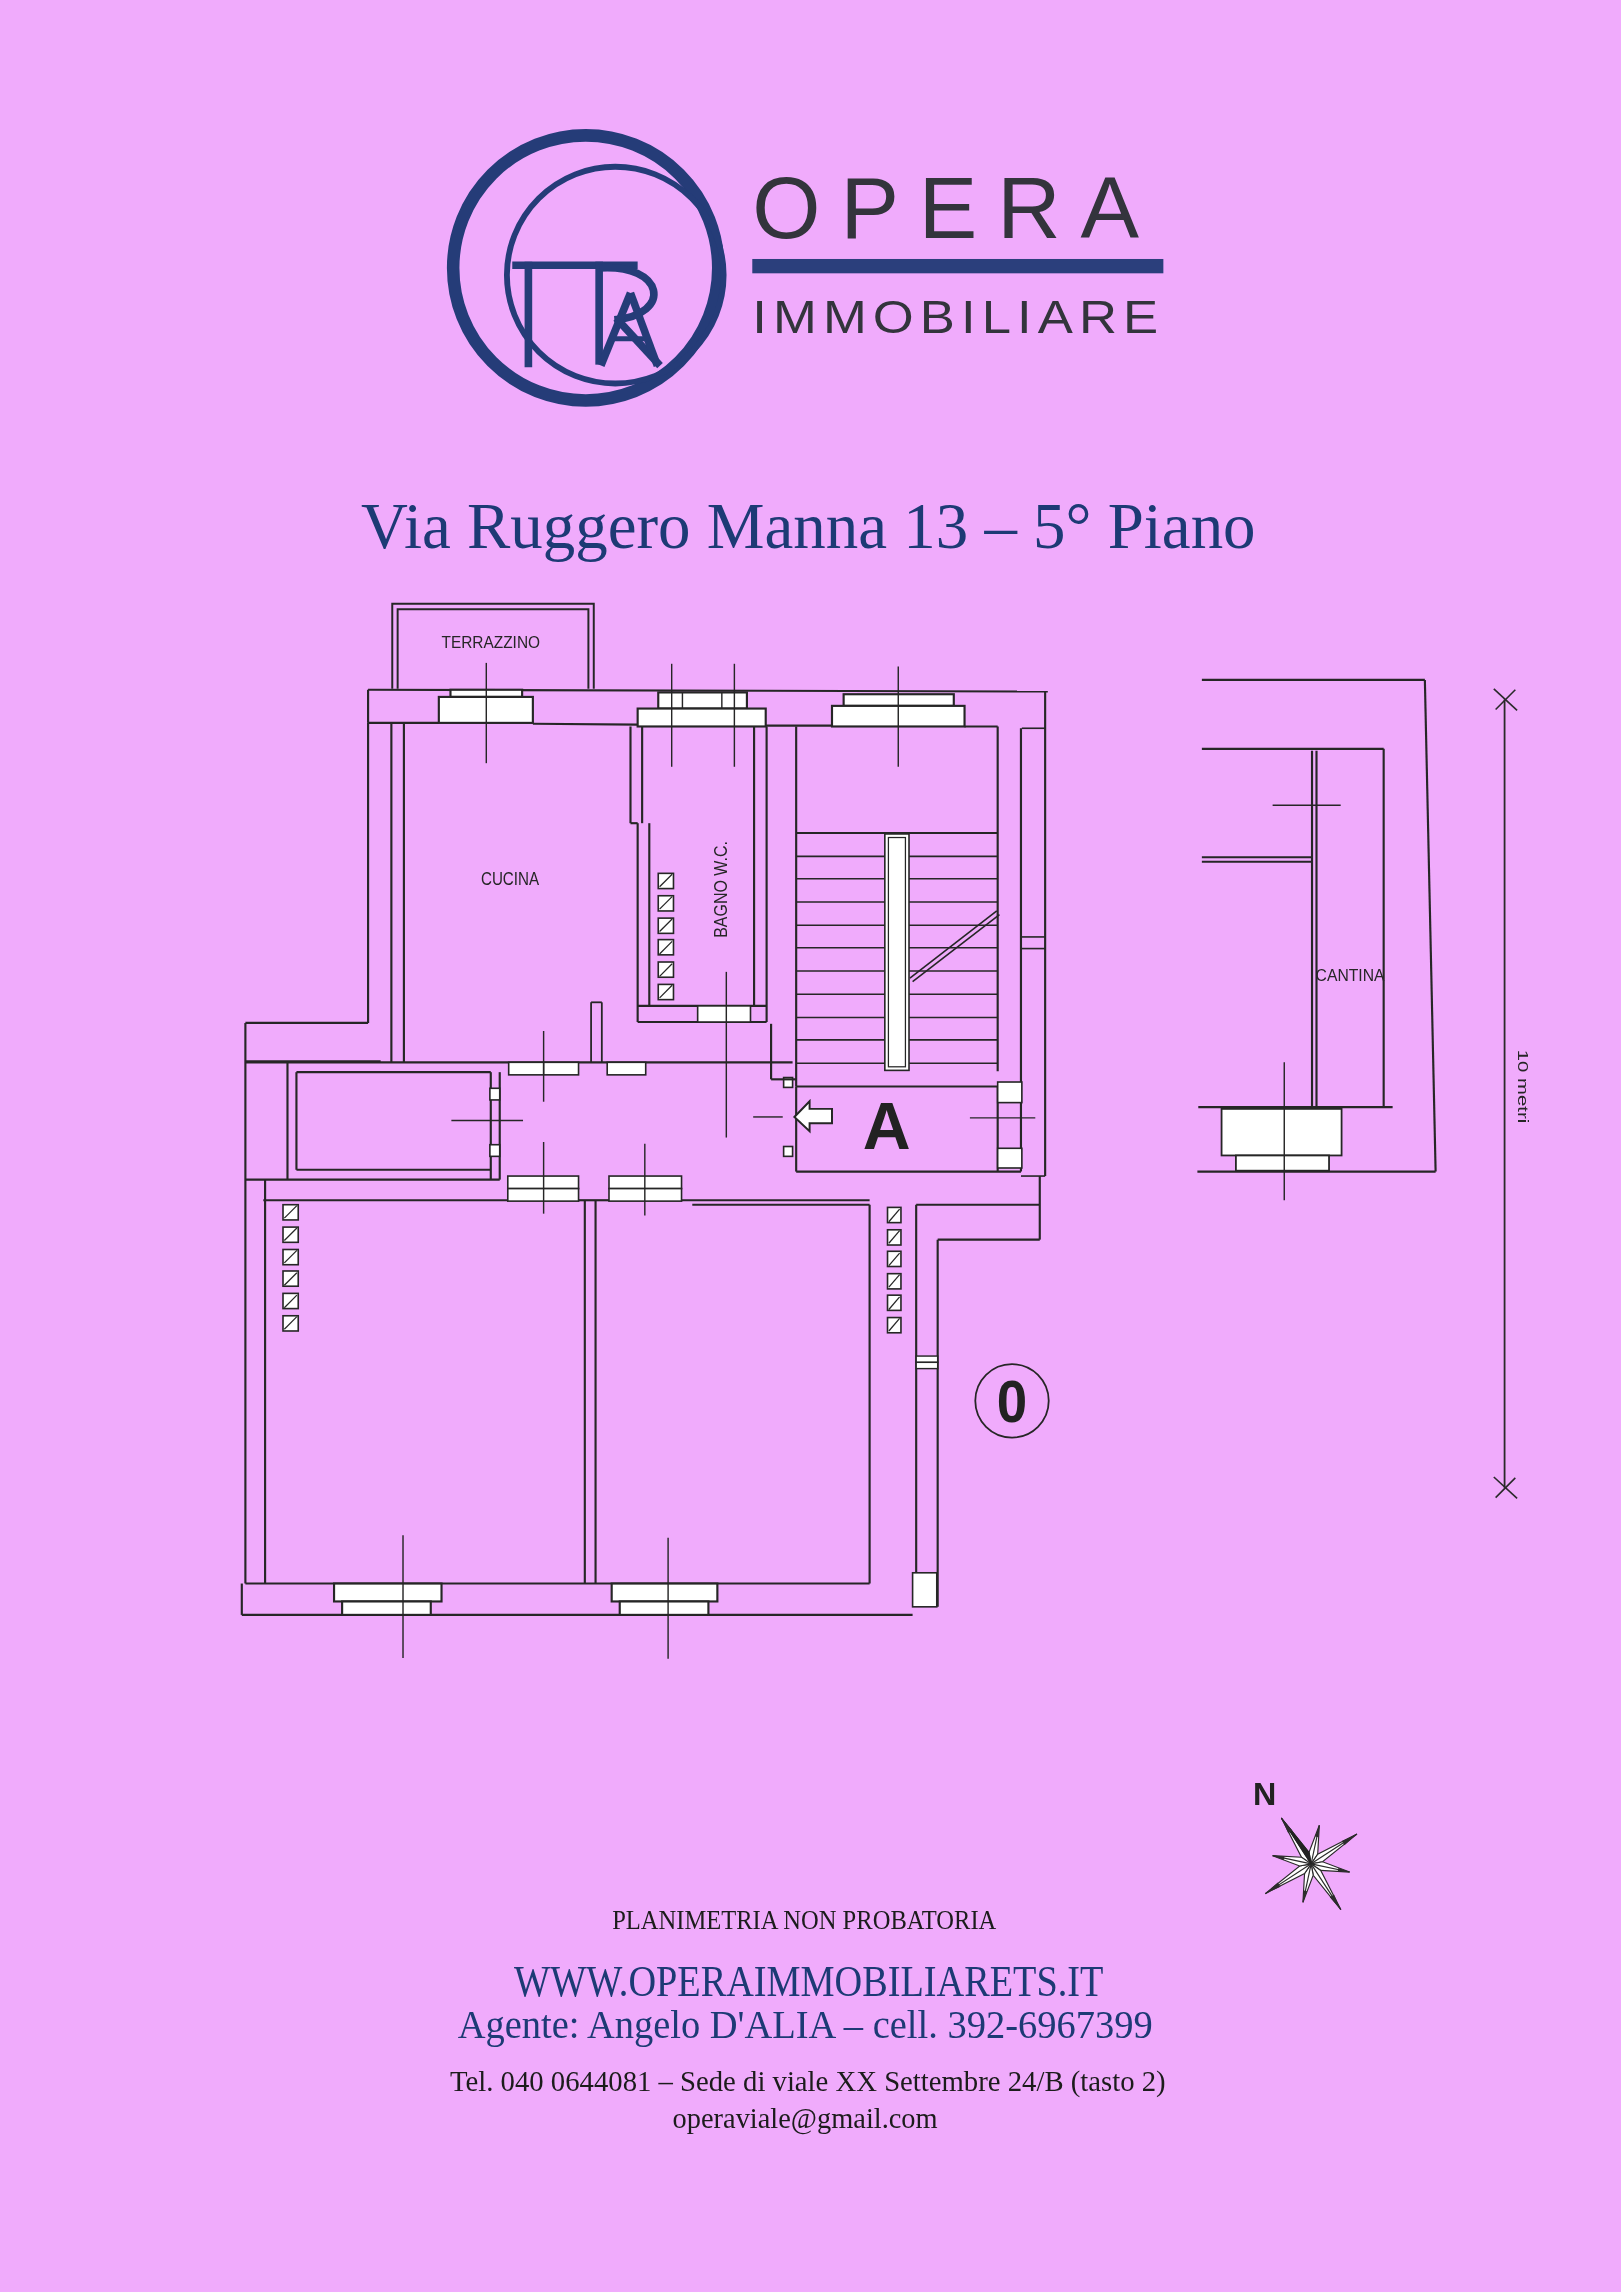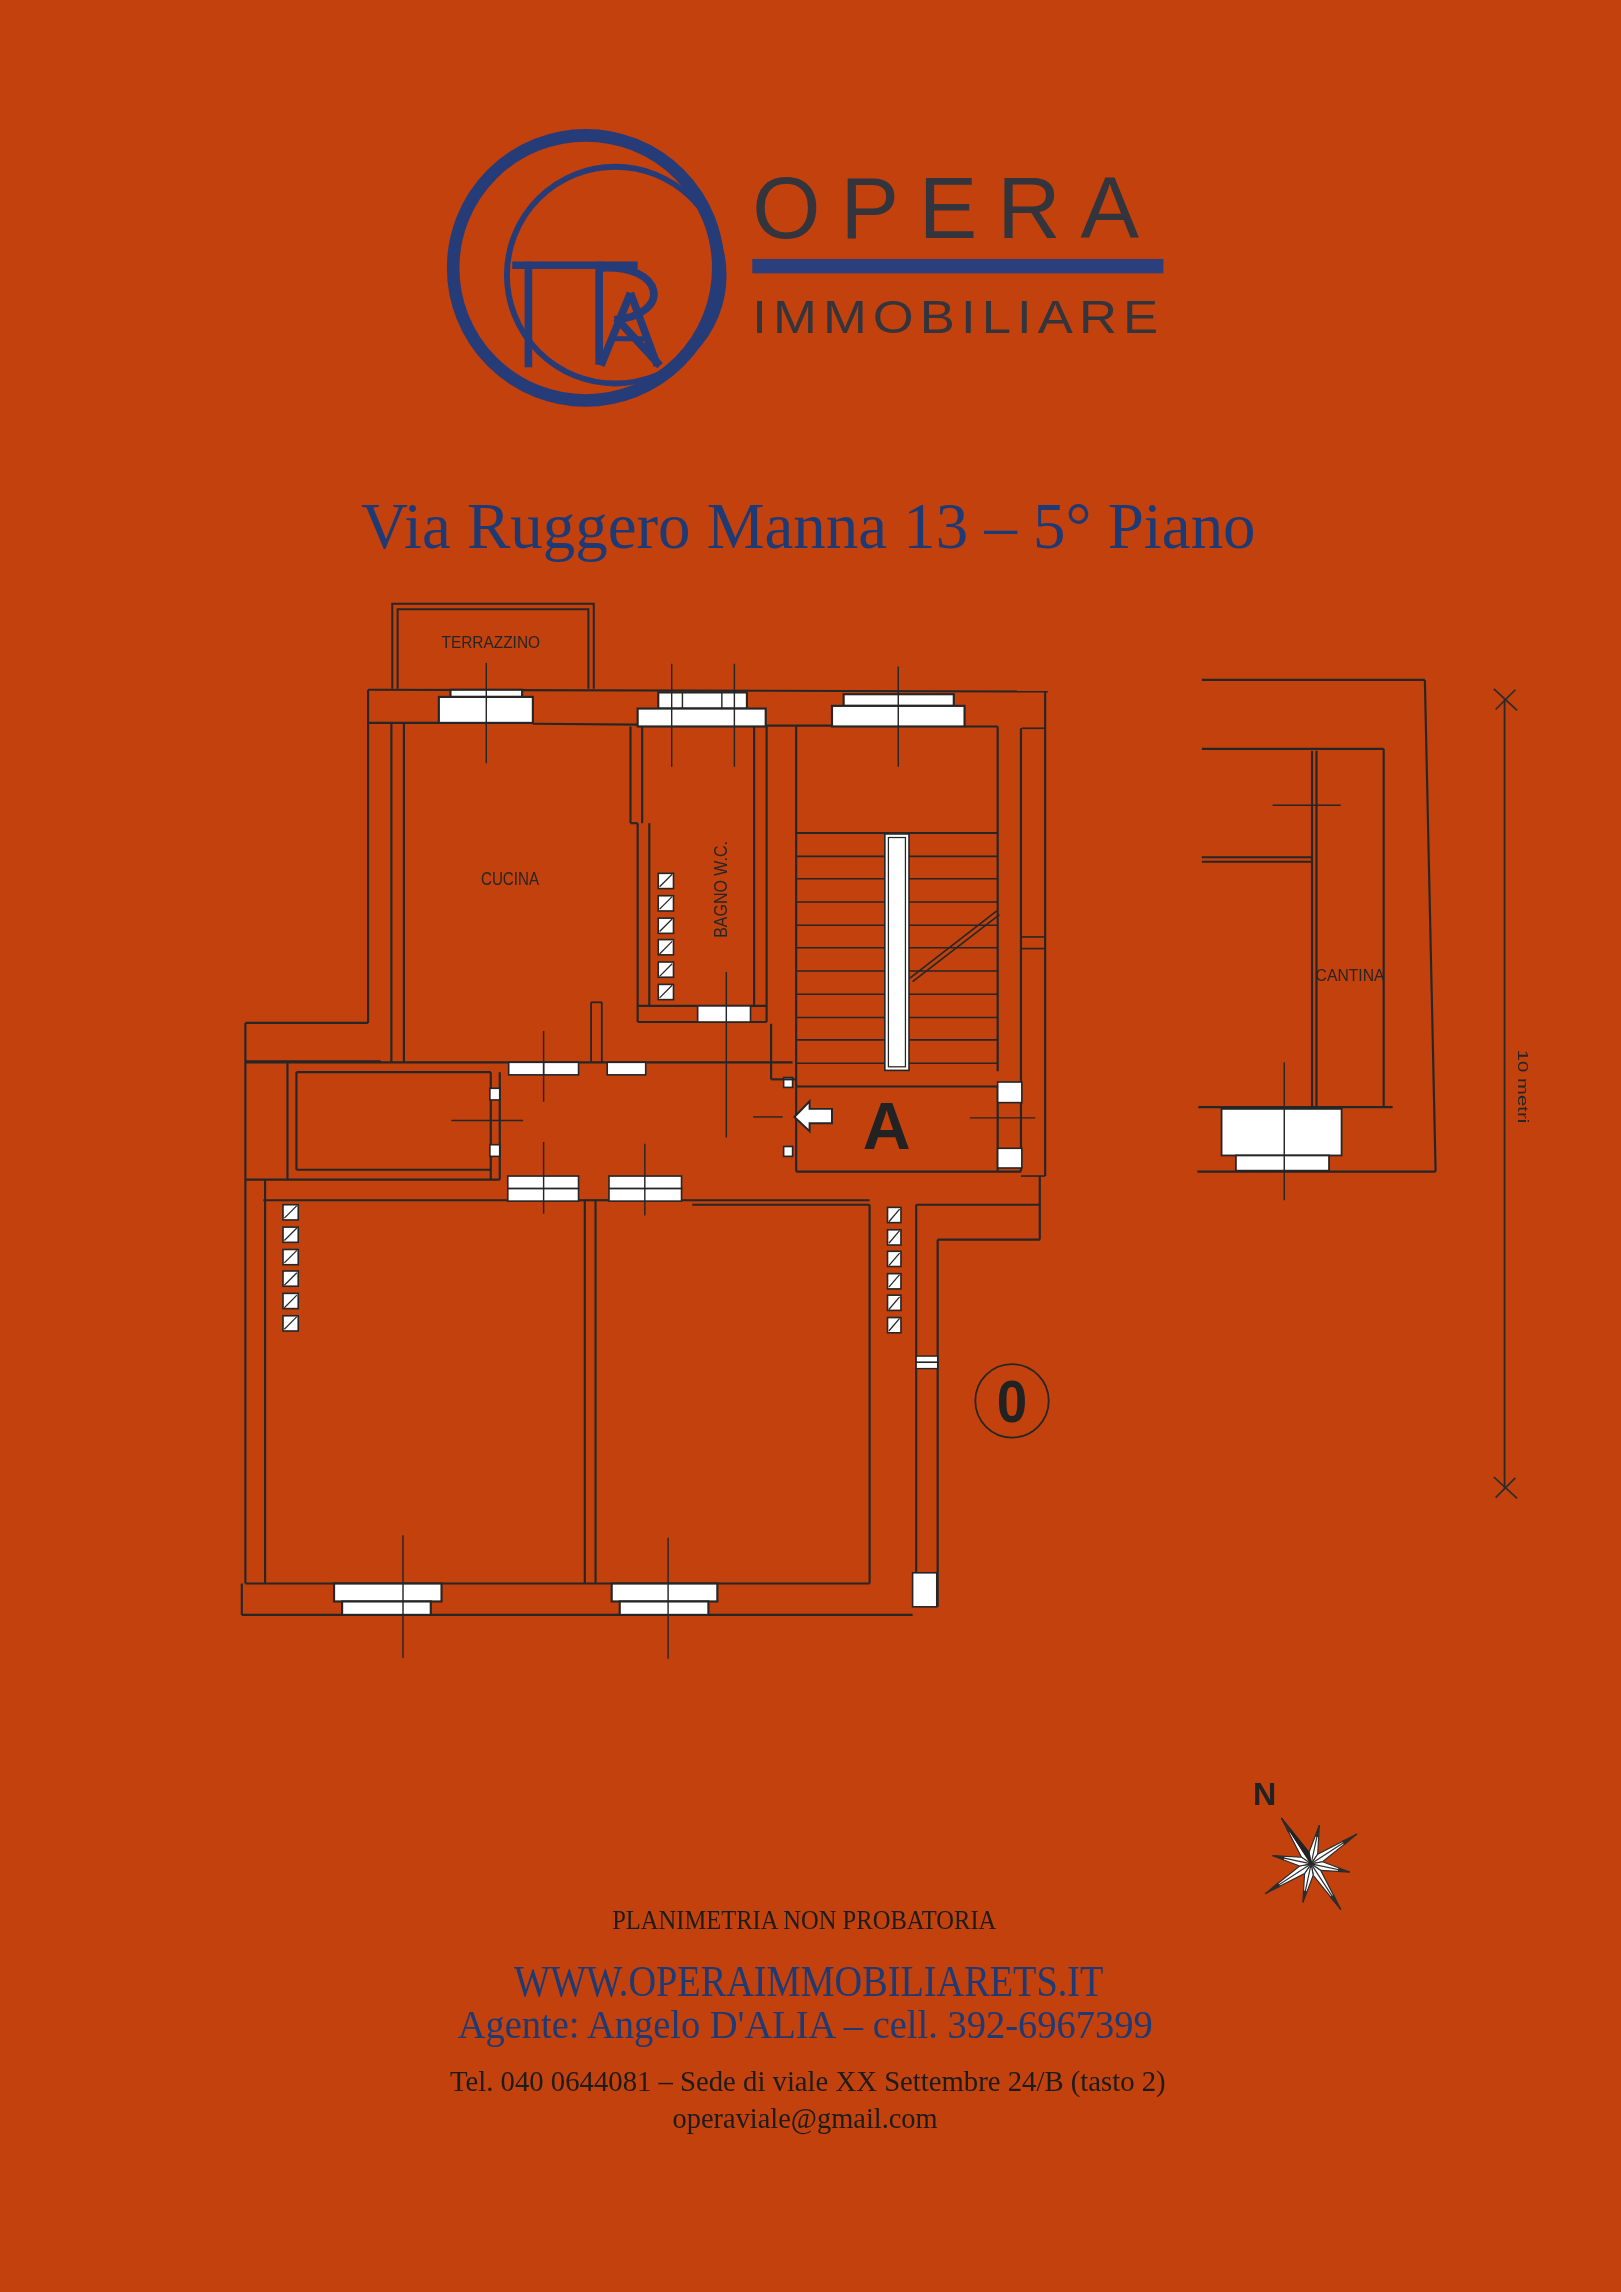--- a/index.html
+++ b/index.html
@@ -1,16 +1,16 @@
 <!DOCTYPE html>
 <html style="font-size:14.3px"><head>
 <meta charset="utf-8">
 <style>
 html,body{margin:0;padding:0;background:#ffffff;}
-#page{width:1621px;height:2293px;position:relative;background:#c2410c;overflow:hidden;}
+#page{width:1621px;height:2293px;position:relative;background:#f0abfc;overflow:hidden;}
 </style>
 </head>
 <body>
 
 <div id="page">
 <svg width="1621" height="2293" viewBox="0 0 1810 2560">
 
 <circle cx="654" cy="299" r="148" fill="none" stroke="#253c78" stroke-width="14"></circle>
 
 <circle cx="687" cy="307" r="121" fill="none" stroke="#253c78" stroke-width="6.5"></circle>

